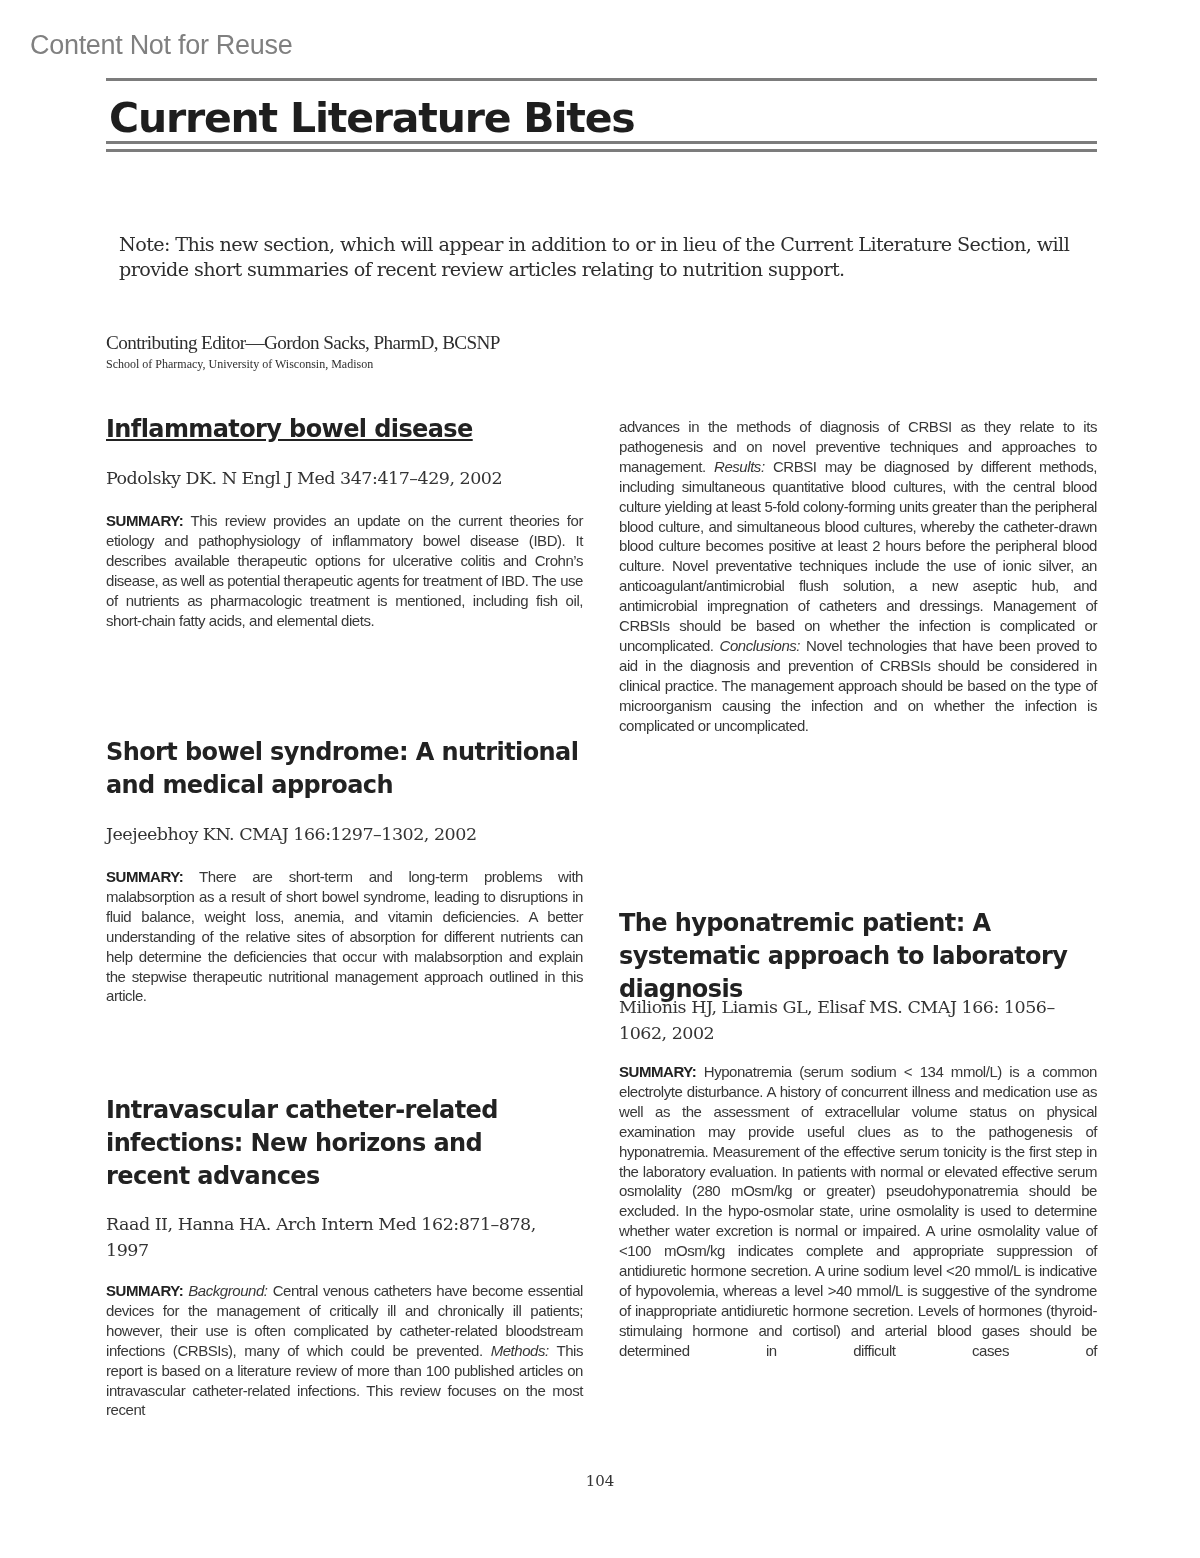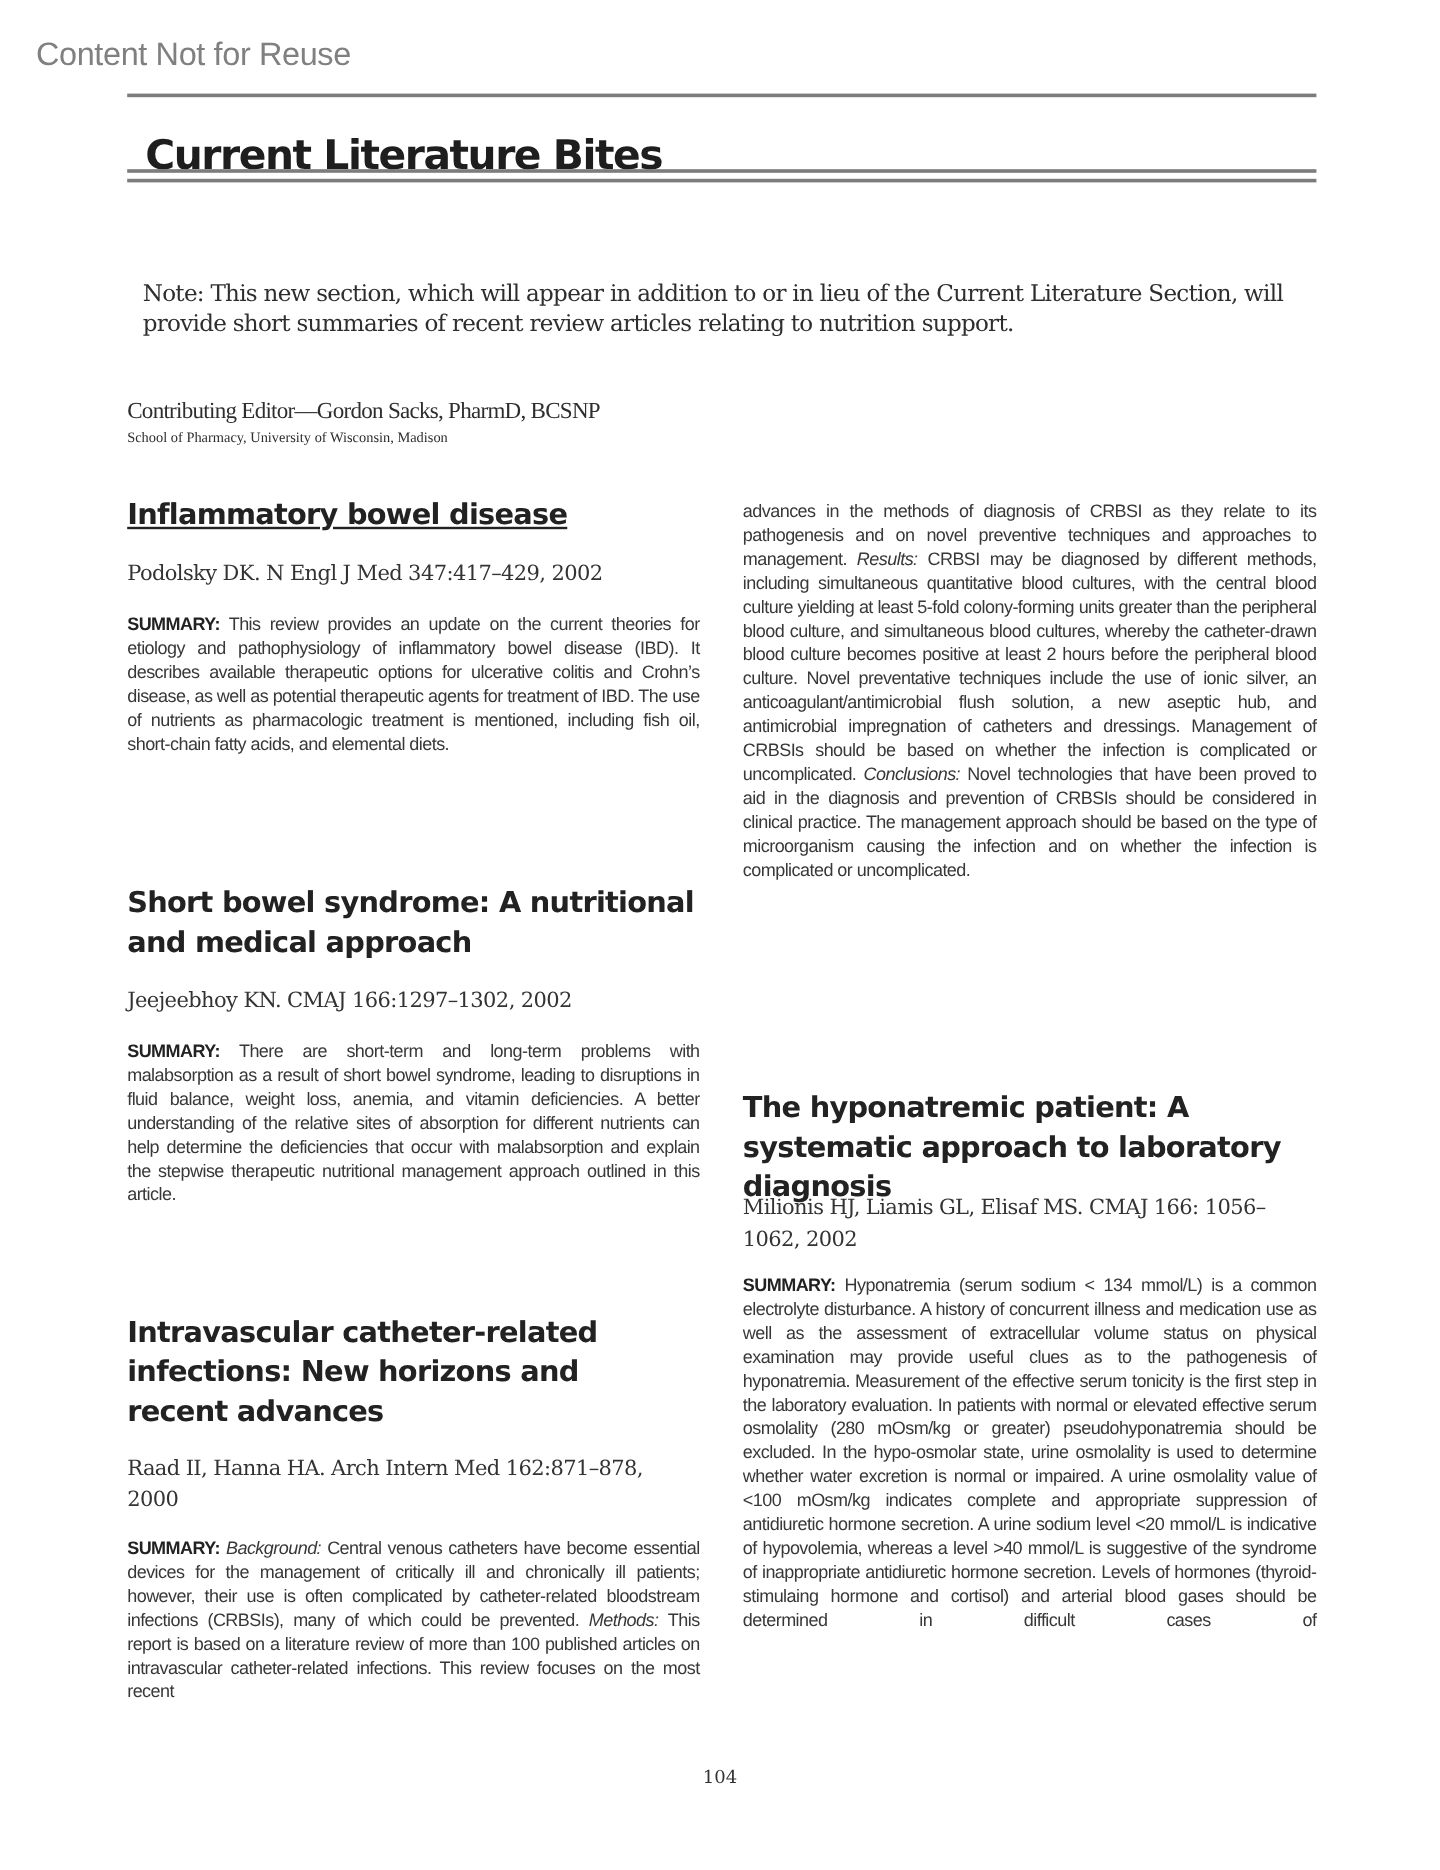--- a/index.html
+++ b/index.html
@@ -1,21 +1,21 @@
 <!DOCTYPE html>
 <html><head>
 <meta charset="utf-8">
 <style>
   html, body { margin: 0; padding: 0; background: #ffffff; }
   body { width: 1200px; height: 1558px; position: relative; overflow: hidden; color: #2a2a2a; }
   .watermark { position: absolute; left: 30px; top: 30px; font-family: "Liberation Sans", sans-serif; font-size: 27px; color: #808080; letter-spacing: -0.3px; }
   .rule-top { position: absolute; left: 106px; width: 991px; top: 78px; height: 3px; background: #7c7c7c; }
   .rule-b1 { position: absolute; left: 106px; width: 991px; top: 141px; height: 3px; background: #7c7c7c; }
   .rule-b2 { position: absolute; left: 106px; width: 991px; top: 149px; height: 3px; background: #7c7c7c; }
-  .page-title { position: absolute; left: 105px; top: 88px; font-family: "DejaVu Sans", sans-serif; font-weight: bold; font-size: 34px; color: #1e1e1e; letter-spacing: -1.2px; margin: 16px; line-height: 52px; }
+  .page-title { position: absolute; left: 105px; top: 88px; font-family: "DejaVu Sans", sans-serif; font-weight: bold; font-size: 41px; color: #1e1e1e; letter-spacing: -1.2px; margin: 4px; line-height: 52px; }
   .note { position: absolute; left: 106px; top: 219px; width: 1000px; font-family: "DejaVu Serif", serif; font-size: 19.2px; line-height: 25px; color: #2e2e2e; letter-spacing: -0.6px; margin: 13px; }
   .editor { position: absolute; left: 106px; top: 330px; font-family: Liberation Serif, serif; font-size: 19.2px; line-height: 26px; color: #2e2e2e; letter-spacing: -0.6px; margin: 0; }
   .affil { position: absolute; left: 106px; top: 357px; font-family: "Liberation Serif", serif; font-size: 12px; color: #2e2e2e; margin: 0; }
   .article-title { position: absolute; font-family: "DejaVu Sans", sans-serif; font-weight: bold; font-size: 24px; line-height: 33px; color: #222; letter-spacing: -0.6px; margin: 0; }
   .citation { position: absolute; font-family: "DejaVu Serif", serif; font-size: 17.5px; line-height: 26px; color: #333; letter-spacing: -0.5px; margin: 0; }
   .summary { position: absolute; font-family: Liberation Sans, sans-serif; font-size: 15px; line-height: 19.9px; color: #383838; text-align: justify; letter-spacing: -0.45px; margin: 0; hyphens: manual; }
   .summary .label { font-weight: bold; color: #222; }
   .summary em { font-style: italic; }
   .col-left { left: 106px; width: 477px; }
   .col-right { left: 619px; width: 478px; }
@@ -38,21 +38,21 @@
 
 <h2 class="article-title col-left" style="top:413px;text-decoration:underline;">Inflammatory bowel disease</h2>
 <p class="citation col-left" style="top:465px;">Podolsky DK. N Engl J Med 347:417–429, 2002</p>
 <p class="summary col-left" style="top:511px;"><span class="label">SUMMARY:</span> <span>This review provides an update on the cur­rent theories for etiology and pathophysiology of inflam­matory bowel disease (IBD). It describes available thera­peutic options for ulcerative colitis and Crohn’s disease, as well as potential therapeutic agents for treatment of IBD. The use of nutrients as pharmacologic treatment is men­tioned, including fish oil, short-chain fatty acids, and elemental diets.</span></p>
 
 <h2 class="article-title col-left" style="top:736px;">Short bowel syndrome: A nutritional and medical approach</h2>
 <p class="citation col-left" style="top:821px;">Jeejeebhoy KN. CMAJ 166:1297–1302, 2002</p>
 <p class="summary col-left" style="top:867px;"><span class="label">SUMMARY:</span> <span>There are short-term and long-term prob­lems with malabsorption as a result of short bowel syn­drome, leading to disruptions in fluid balance, weight loss, anemia, and vitamin deficiencies. A better understanding of the relative sites of absorption for different nutrients can help determine the deficiencies that occur with mal­absorption and explain the stepwise therapeutic nutri­tional management approach outlined in this article.</span></p>
 
 <h2 class="article-title col-left" style="top:1094px; width:420px;">Intravascular catheter-related infections: New horizons and recent advances</h2>
-<p class="citation col-left" style="top:1211px; width:460px;">Raad II, Hanna HA. Arch Intern Med 162:871–878, 2000</p>
+<p class="citation col-left" style="top:1211px; width:460px;">Raad II, Hanna HA. Arch Intern Med 162:871–878, 1997</p>
 <p class="summary col-left" style="top:1281px; text-align-last: justify;"><span class="label">SUMMARY:</span> <em>Background:</em><span> Central venous catheters have become essential devices for the management of critically ill and chronically ill patients; however, their use is often complicated by catheter-related bloodstream infections (CRBSIs), many of which could be prevented. </span><em>Methods:</em><span> This report is based on a literature review of more than 100 published articles on intravascular catheter-related infections. This review focuses on the most recent</span></p>
 
 <p class="summary col-right" style="top:417px;"><span>advances in the methods of diagnosis of CRBSI as they relate to its pathogenesis and on novel preventive tech­niques and approaches to management. </span><em>Results:</em><span> CRBSI may be diagnosed by different methods, including simul­taneous quantitative blood cultures, with the central blood culture yielding at least 5-fold colony-forming units greater than the peripheral blood culture, and simulta­neous blood cultures, whereby the catheter-drawn blood culture becomes positive at least 2 hours before the peripheral blood culture. Novel preventative techniques include the use of ionic silver, an anticoagulant/antimicro­bial flush solution, a new aseptic hub, and antimicrobial impregnation of catheters and dressings. Management of CRBSIs should be based on whether the infection is complicated or uncomplicated. </span><em>Conclusions:</em><span> Novel tech­nologies that have been proved to aid in the diagnosis and prevention of CRBSIs should be considered in clinical practice. The management approach should be based on the type of microorganism causing the infection and on whether the infection is complicated or uncompli­cated.</span></p>
 
 <h2 class="article-title col-right" style="top:907px;">The hyponatremic patient: A systematic approach to laboratory diagnosis</h2>
 <p class="citation col-right" style="top:994px; width:450px;">Milionis HJ, Liamis GL, Elisaf MS. CMAJ 166: 1056–1062, 2002</p>
 <p class="summary col-right" style="top:1062px; text-align-last: justify;"><span class="label">SUMMARY:</span> <span>Hyponatremia (serum sodium &lt; 134 mmol/L) is a common electrolyte disturbance. A history of concurrent illness and medication use as well as the assessment of extracellular volume status on physical examination may provide useful clues as to the pathogen­esis of hyponatremia. Measurement of the effective serum tonicity is the first step in the laboratory evaluation. In patients with normal or elevated effective serum osmola­lity (280 mOsm/kg or greater) pseudohyponatremia should be excluded. In the hypo-osmolar state, urine osmolality is used to determine whether water excretion is normal or impaired. A urine osmolality value of &lt;100 mOsm/kg indicates complete and appropriate suppression of antidiuretic hormone secretion. A urine sodium level &lt;20 mmol/L is indicative of hypovolemia, whereas a level &gt;40 mmol/L is suggestive of the syndrome of inappropri­ate antidiuretic hormone secretion. Levels of hormones (thyroid-stimulaing hormone and cortisol) and arterial blood gases should be determined in difficult cases of</span></p>
 
 <div class="page-number">104</div>
 

